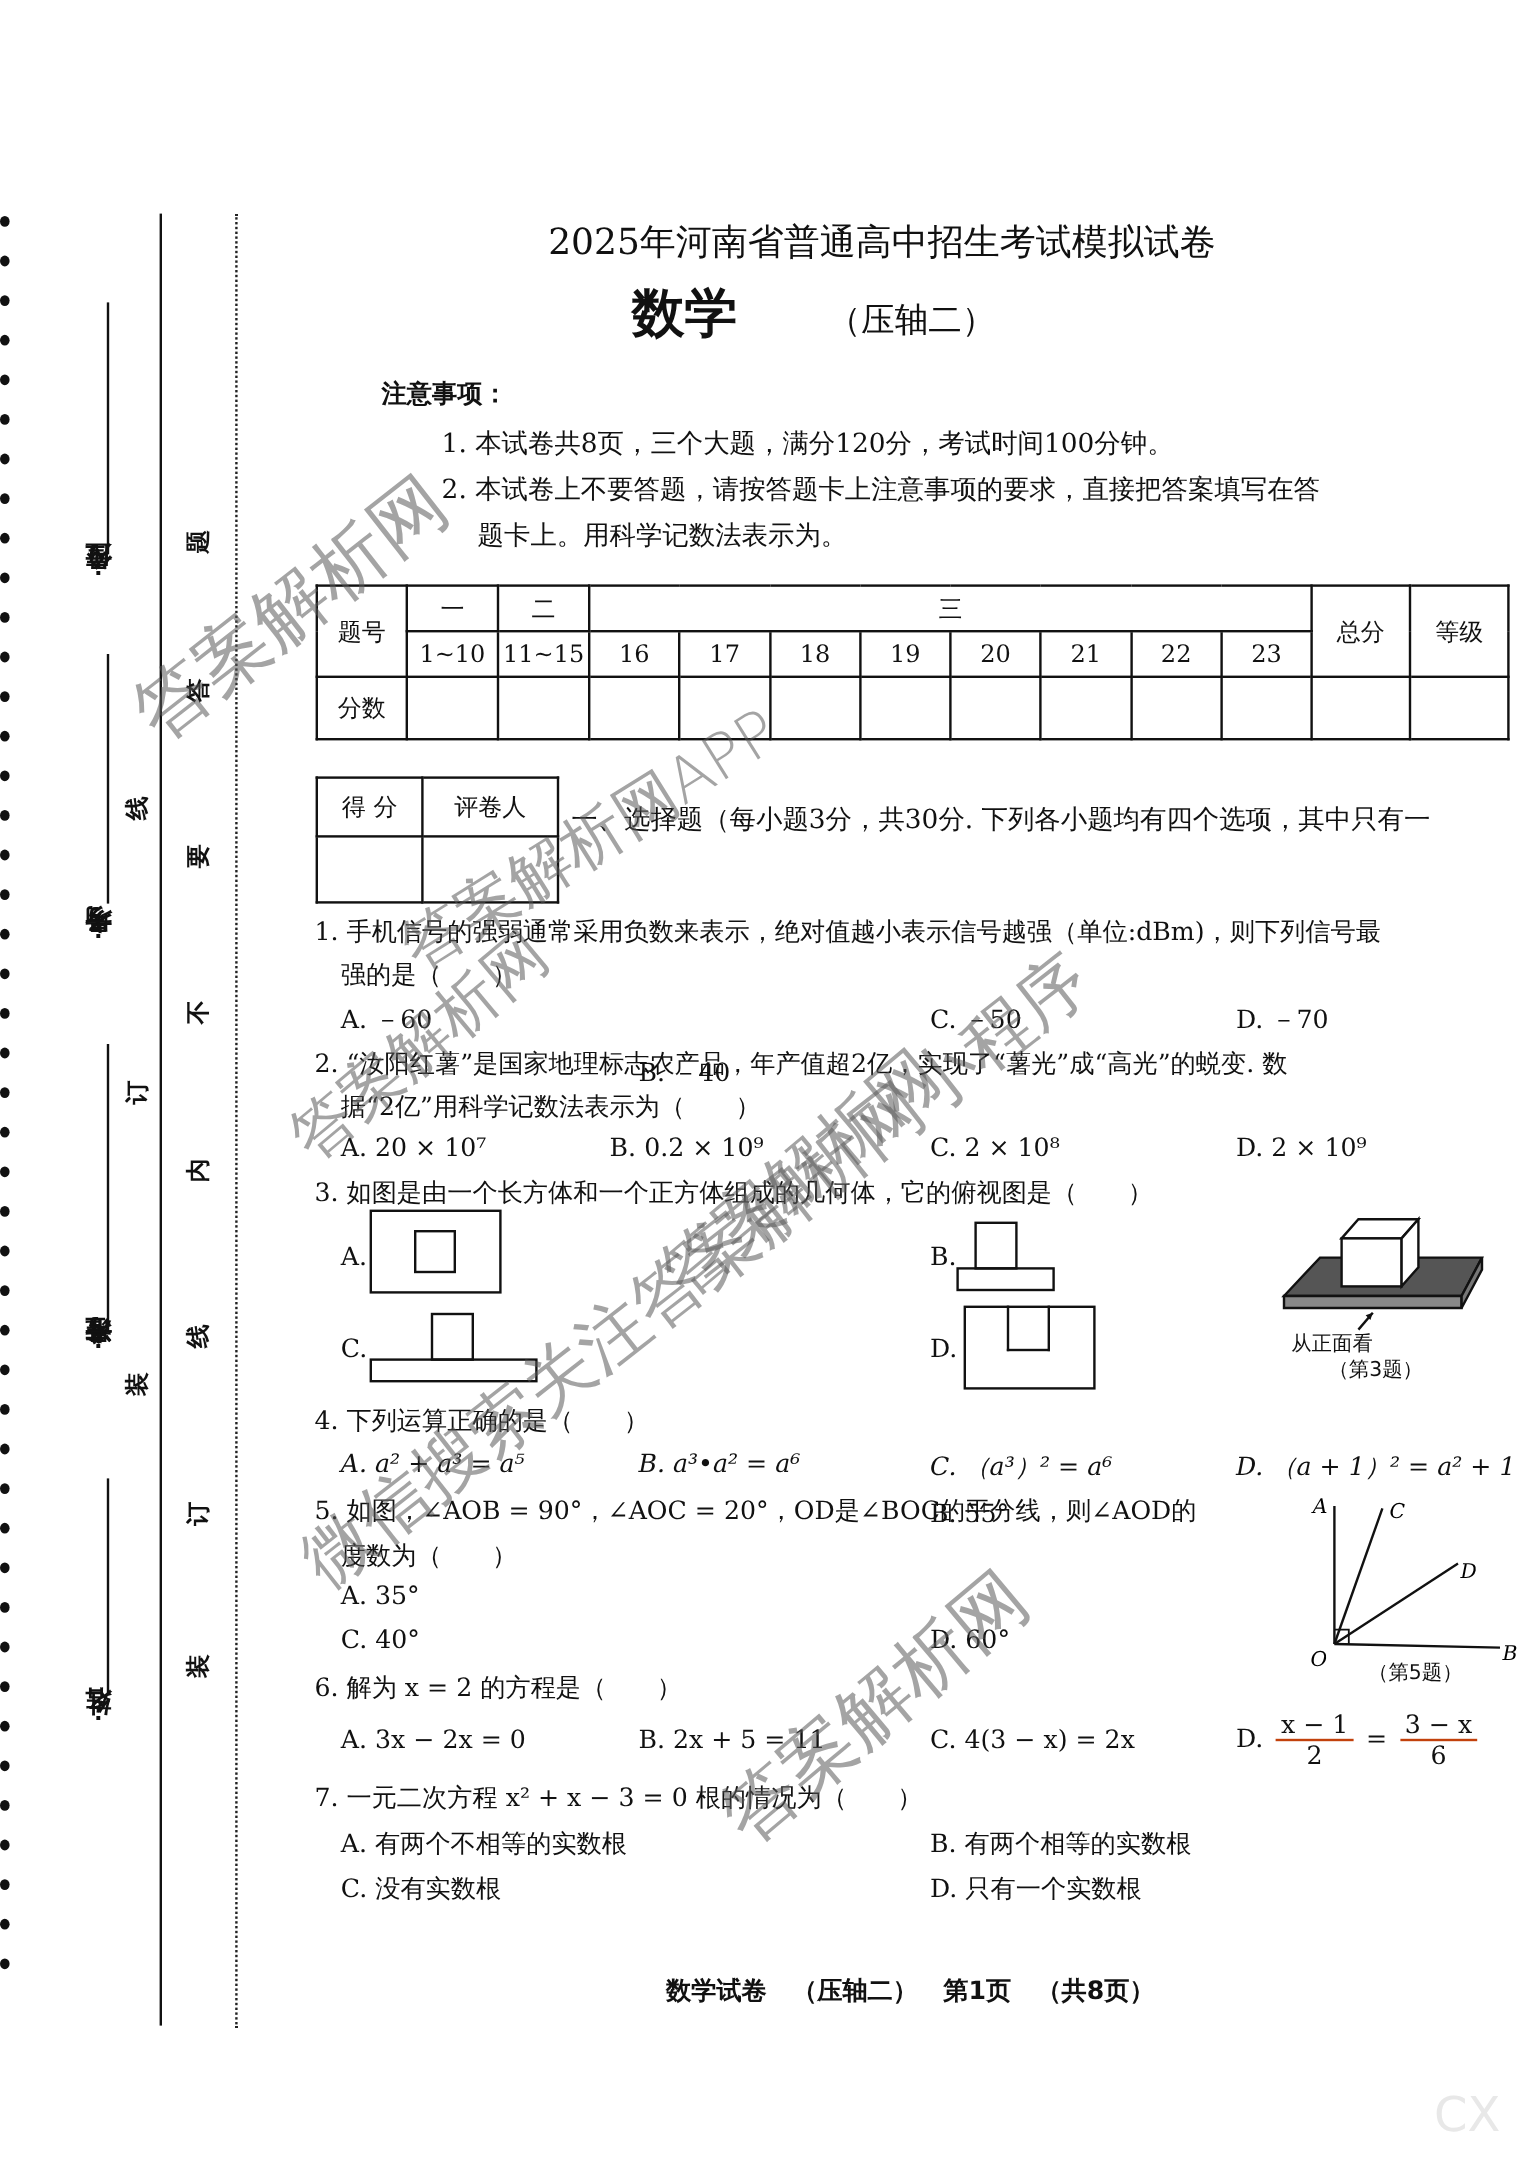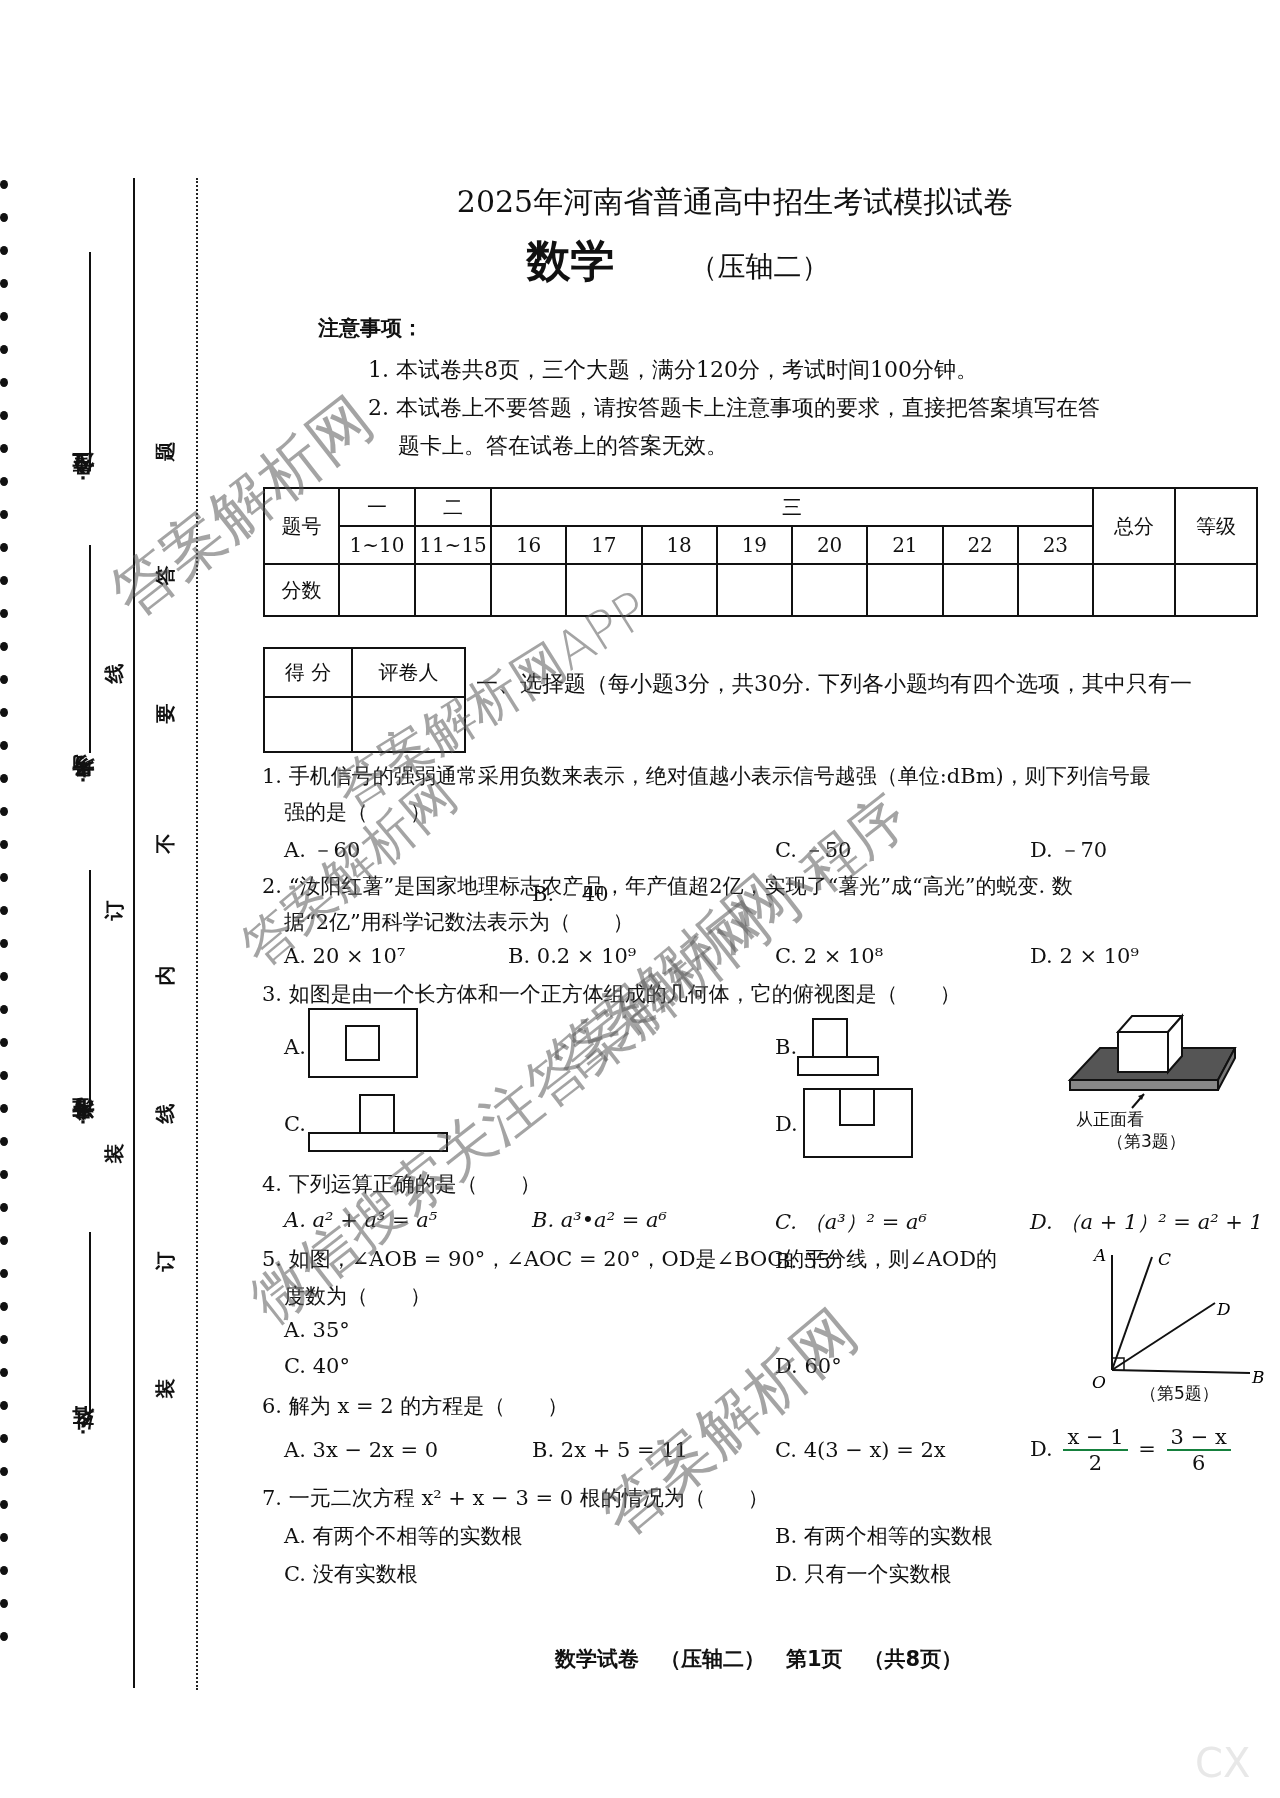--- a/index.html
+++ b/index.html
@@ -31,21 +31,21 @@
 
   table.grader { position: absolute; left: 263px; top: 647px; width: 203px; border-collapse: collapse; font-size: 20px; }
   table.grader td { border: 2px solid #111; text-align: center; height: 49px; }
 
   .sect { position: absolute; left: 476px; top: 665px; width: 790px; font-size: 22px; line-height: 37px; text-indent: 0; }
   .q { position: absolute; font-size: 21px; white-space: nowrap; }
   .opt { position: absolute; font-size: 21px; white-space: nowrap; }
   .it { font-style: italic; }
   .frac { display: inline-block; vertical-align: middle; text-align: center; margin: 0 4px; }
   .frac span { display: block; line-height: 24px; }
-  .frac .num { border-bottom: 2px solid #15803d; padding: 0 4px; }
+  .frac .num { border-bottom: 2px solid #c2410c; padding: 0 4px; }
 
   .shape { position: absolute; border: 2px solid #111; background: transparent; }
   .caption { position: absolute; font-family: "DejaVu Sans", sans-serif; font-size: 17px; white-space: nowrap; }
 
   .footer { position: absolute; left: 555px; top: 1645px; font-size: 21px; font-family: "DejaVu Sans", sans-serif; font-weight: bold; word-spacing: 10px; }
   .corner-mark { position: absolute; left: 1195px; top: 1740px; font-family: "DejaVu Sans", sans-serif; font-size: 40px; color: #e8e8e8; }
 
   .wm { position: absolute; font-family: "DejaVu Sans", sans-serif; color: rgba(90,90,90,0.55); font-weight: 200; white-space: nowrap; transform-origin: left center; pointer-events: none; }
 </style>
 </head>
@@ -125,21 +125,21 @@
 
 <div class="title t1">2025年河南省普通高中招生考试模拟试卷</div>
 <div class="title t2">
   <span class="subj">数学</span>
   <span class="sub">（压轴二）</span>
 </div>
 
 <div class="notes-head">注意事项：</div>
 <div class="note" style="left:368px;top:355px">1. 本试卷共8页，三个大题，满分120分，考试时间100分钟。</div>
 <div class="note" style="left:368px;top:393px">2. 本试卷上不要答题，请按答题卡上注意事项的要求，直接把答案填写在答</div>
-<div class="note" style="left:398px;top:431px">题卡上。答在试卷上的答案无效。</div>
+<div class="note" style="left:398px;top:431px">题卡上。用科学记数法表示为。</div>
 
 <table class="score">
   <tbody>
       <tr>
     <td rowspan="2" style="width:75px">题号</td>
     <td style="width:76px">一</td>
     <td style="width:76px">二</td>
     <td colspan="8">三</td>
     <td rowspan="2" style="width:82px">总分</td>
     <td rowspan="2" style="width:82px">等级</td>

